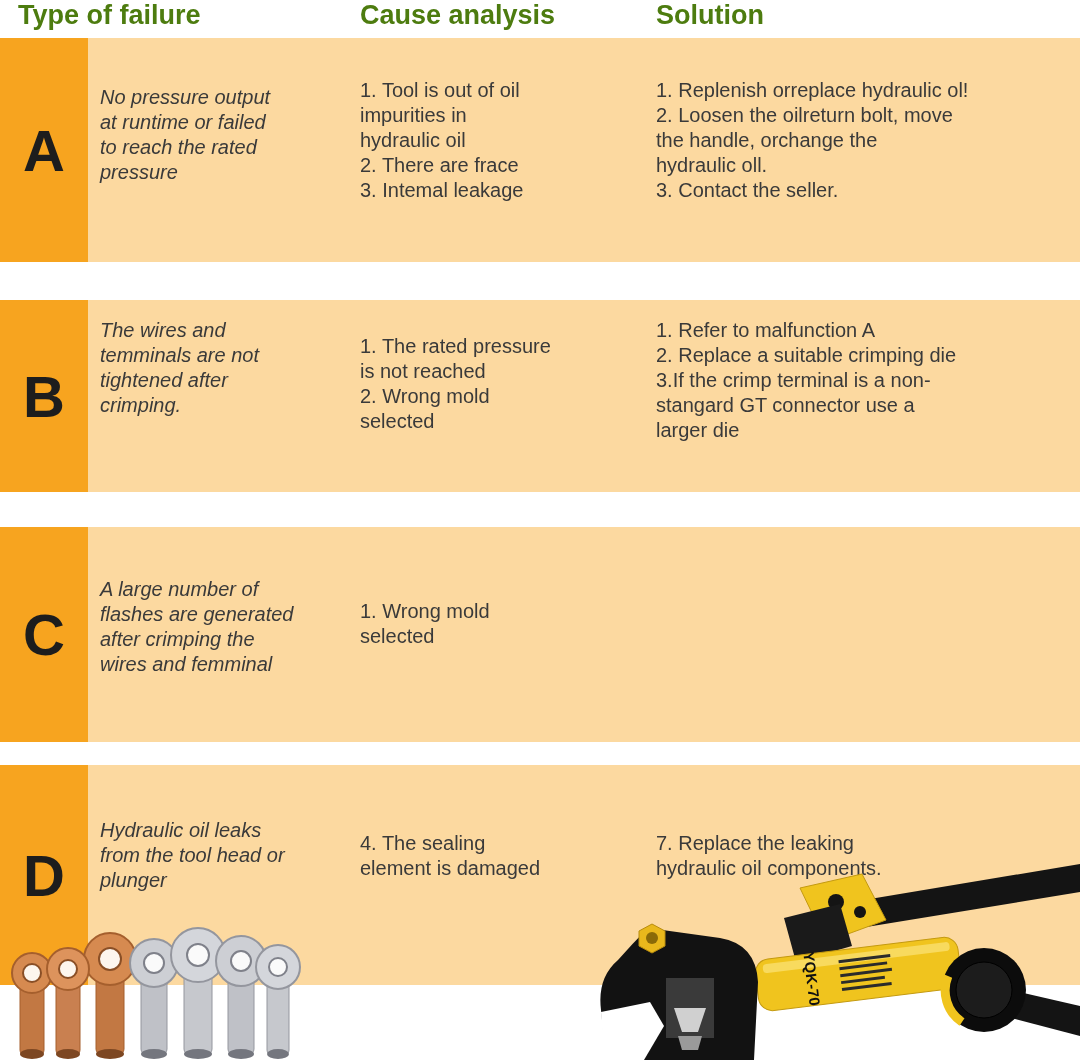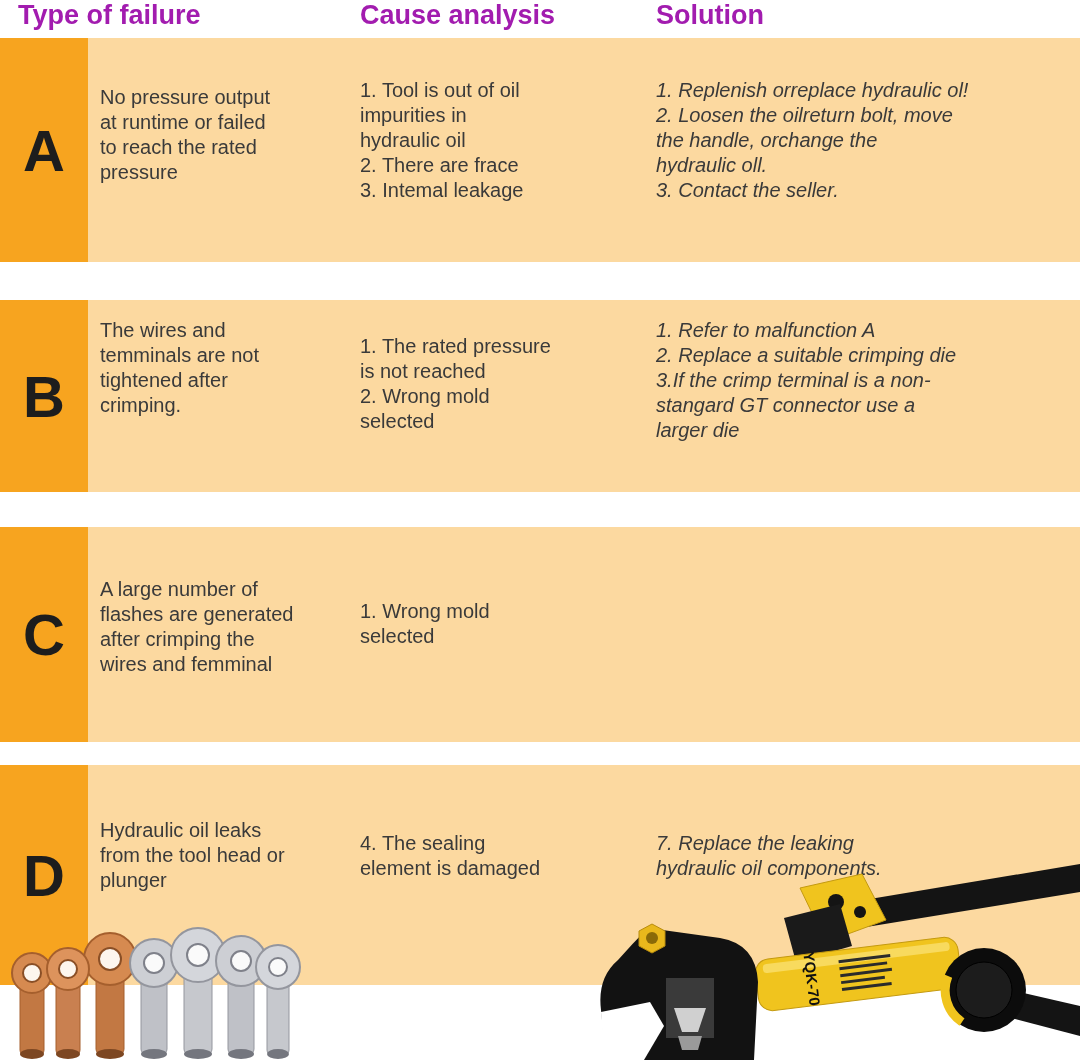--- a/index.html
+++ b/index.html
@@ -5,21 +5,21 @@
   html, body { margin: 0; padding: 0; }
   body {
     width: 1080px; height: 1062px;
     position: relative;
     background: #ffffff;
     font-family: "Liberation Sans", sans-serif;
     overflow: hidden;
   }
   .hdr {
     position: absolute; top: 0;
-    font-weight: bold; font-size: 27px; color: #a21caf;
+    font-weight: bold; font-size: 27px; color: #4d7c0f;
     z-index: 1;
   }
   #h-failure { left: 18px; }
   #h-cause  { left: 360px; }
   #h-solution { left: 656px; }
 
   .band {
     position: absolute; left: 0; width: 1080px;
     background: #fcd9a0;
     z-index: 1;
@@ -36,23 +36,23 @@
     display: flex; align-items: center; justify-content: center;
   }
   .letter {
     font-size: 58px; font-weight: bold; color: #1d1d1d;
   }
   .cell {
     position: absolute;
     font-size: 20px; line-height: 25px; color: #3a3a3a;
     white-space: pre-line;
   }
-  .failure  { left: 100px; width: 260px; }
+  .failure  { left: 100px; width: 260px; font-style: italic; }
   .cause    { left: 360px; width: 280px; }
-  .solution { left: 656px; width: 420px; font-style: italic; }
+  .solution { left: 656px; width: 420px; }
 
   .row-a .failure { top: 47px; } .row-a .cause { top: 40px; } .row-a .solution { top: 40px; }
   .row-b .failure { top: 18px; } .row-b .cause { top: 34px; } .row-b .solution { top: 18px; }
   .row-c .failure { top: 50px; } .row-c .cause { top: 72px; } .row-c .solution { top: 69px; }
   .row-d .failure { top: 53px; } .row-d .cause { top: 66px; } .row-d .solution { top: 66px; }
 
   .art { position: absolute; z-index: 2; }
   #lugs { left: 4px;  top: 927px; }
   #tool { left: 588px; top: 860px; }
 </style>

